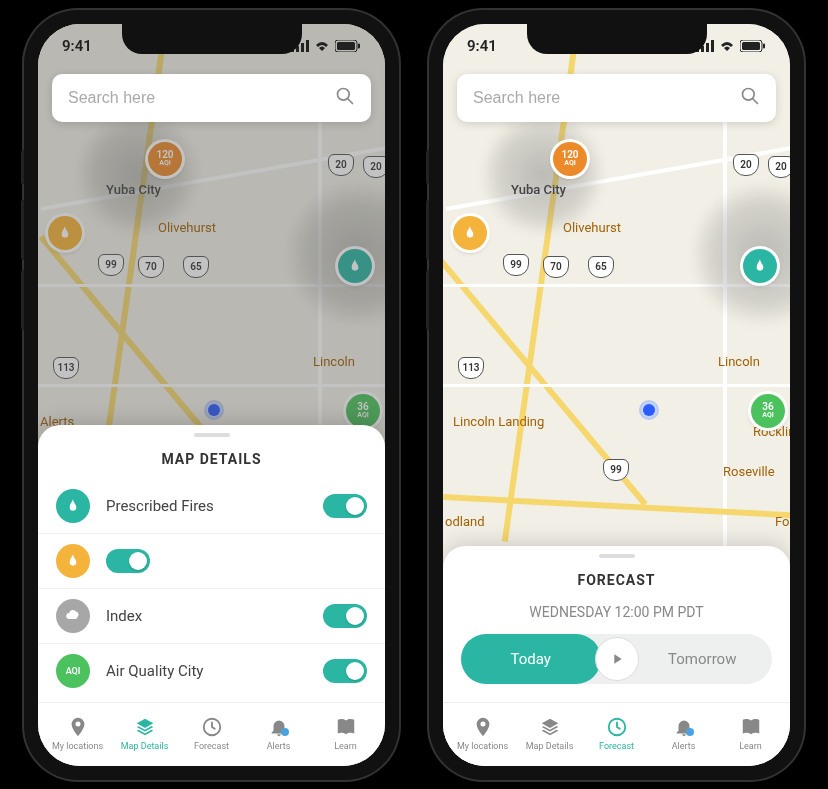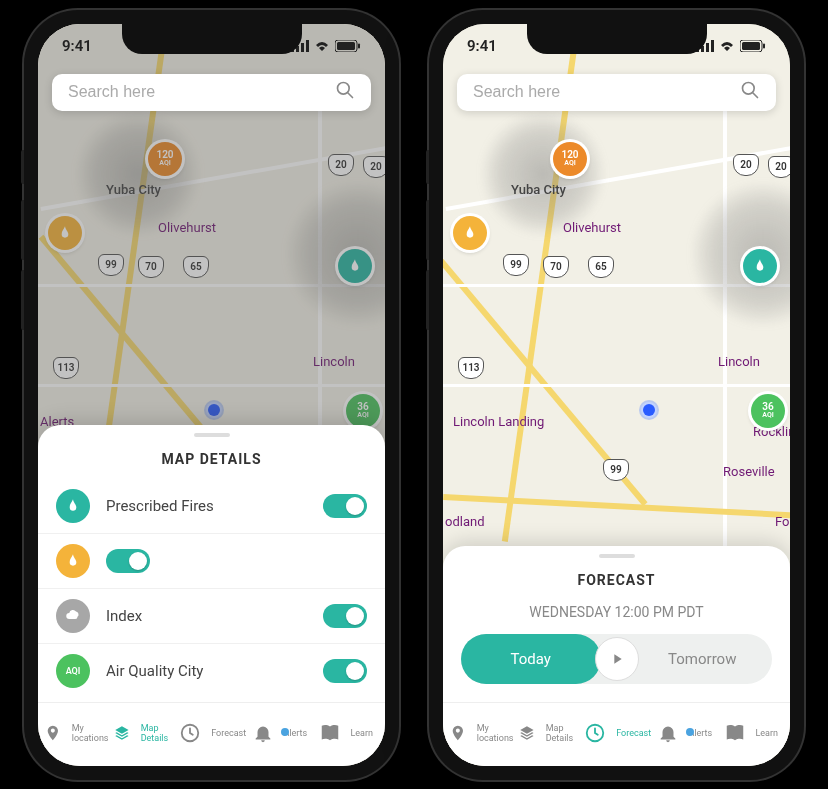--- a/index.html
+++ b/index.html
@@ -88,21 +88,21 @@
     width: 26px; height: 22px;
     background: #fff;
     border: 1.5px solid #555;
     border-radius: 6px 6px 12px 12px;
     font-size: 10px; font-weight: 600;
     display: flex; align-items: center; justify-content: center;
     color: #333;
   }
   .city-label {
     position: absolute;
-    font-size: 13px; color: #701a75;
+    font-size: 13px; color: #a16207;
   }
   .smoke {
     position: absolute;
     border-radius: 50%;
     background: radial-gradient(circle, rgba(120,120,120,0.45) 0%, rgba(120,120,120,0.25) 50%, rgba(120,120,120,0) 75%);
     filter: blur(4px);
   }
   .marker {
     position: absolute;
     width: 34px; height: 34px;
@@ -123,21 +123,21 @@
     position: absolute;
     width: 12px; height: 12px; border-radius: 50%;
     background: #2a5cff;
     box-shadow: 0 0 0 4px rgba(80,130,255,0.35), 0 0 0 2px #fff;
   }
 
   
   .search-box {
     position: absolute;
     top: 50px; left: 14px; right: 14px;
-    height: 37px;
+    height: 48px;
     background: #fff;
     border-radius: 10px;
     box-shadow: 0 2px 8px rgba(0,0,0,0.15);
     display: flex; align-items: center;
     padding: 0 16px;
     z-index: 50;
   }
   .search-input {
     flex: 1; border: none; outline: none;
     font-size: 16px; color: #777; background: transparent;
@@ -232,23 +232,23 @@
     bottom: 0; left: 0; right: 0;
     height: 64px;
     background: #fff;
     display: flex;
     border-top: 1px solid #eee;
     z-index: 70;
     padding: 6px 6px 8px;
   }
   .tab {
     flex: 1;
-    display: flex; flex-direction: row;
+    display: flex; flex-direction: column;
     align-items: center; justify-content: center;
-    gap: 10px;
+    gap: 3px;
     color: #888;
     font-size: 9px;
   }
   .tab.active { color: #2ab6a2; }
   .tab svg { display: block; }
   .alert-dot {
     position: absolute;
     width: 8px; height: 8px; border-radius: 50%;
     background: #4aa3e0;
     margin-left: 12px; margin-top: -2px;

